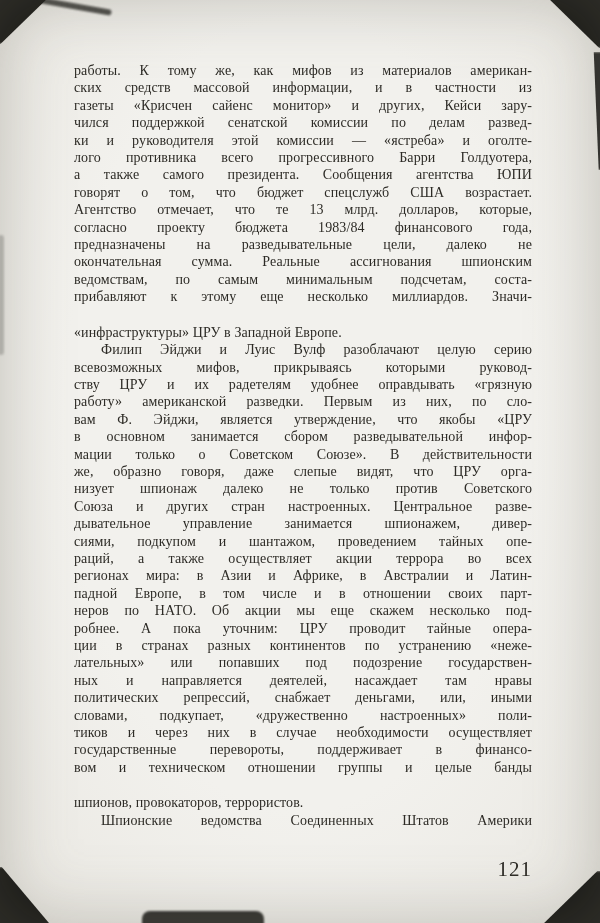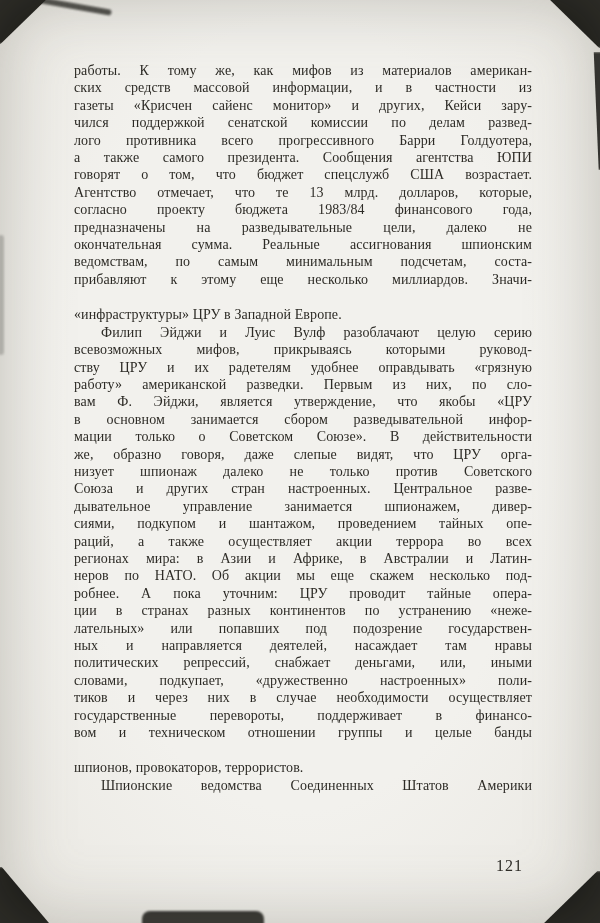--- a/index.html
+++ b/index.html
@@ -39,25 +39,25 @@
   .line {
     text-align: justify;
     text-align-last: justify;
     white-space: normal;
   }
   .line.last { text-align-last: left; margin-top: 18px; }
   .line.indent { text-indent: 27px; }
 
   .page-number {
     position: absolute;
-    left: 65px;
+    left: 74px;
     top: 857px;
     width: 458px;
     text-align: right;
-    font-size: 16px;
+    font-size: 21px;
     letter-spacing: 1px;
   }
 
   
   .artifact {
     position: absolute;
     background: #161613;
     filter: blur(0.8px);
     pointer-events: none;
   }
@@ -120,20 +120,21 @@
   <div class="artifact a-bl" style="background: rgb(22, 22, 19);"></div>
   <div class="artifact a-bottom-smear" style="background: rgb(22, 22, 19);"></div>
   <div class="artifact a-br" style="background: rgb(22, 22, 19);"></div>
 
   <div class="text-block" style="color: rgb(45, 43, 38);">
       <div class="paragraph">
         <div class="line">работы. К тому же, как мифов из материалов американ-</div>
         <div class="line">ских средств массовой информации, и в частности из</div>
         <div class="line">газеты «Крисчен сайенс монитор» и других, Кейси зару-</div>
         <div class="line">чился поддержкой сенатской комиссии по делам развед-</div>
+        <div class="line">ки и руководителя этой комиссии — «ястреба» и оголте-</div>
         <div class="line">лого противника всего прогрессивного Барри Голдуотера,</div>
         <div class="line">а также самого президента. Сообщения агентства ЮПИ</div>
         <div class="line">говорят о том, что бюджет спецслужб США возрастает.</div>
         <div class="line">Агентство отмечает, что те 13 млрд. долларов, которые,</div>
         <div class="line">согласно проекту бюджета 1983/84 финансового года,</div>
         <div class="line">предназначены на разведывательные цели, далеко не</div>
         <div class="line">окончательная сумма. Реальные ассигнования шпионским</div>
         <div class="line">ведомствам, по самым минимальным подсчетам, соста-</div>
         <div class="line">прибавляют к этому еще несколько миллиардов. Значи-</div>
         <div class="line last">«инфраструктуры» ЦРУ в Западной Европе.</div>
@@ -146,20 +147,21 @@
         <div class="line">вам Ф. Эйджи, является утверждение, что якобы «ЦРУ</div>
         <div class="line">в основном занимается сбором разведывательной инфор-</div>
         <div class="line">мации только о Советском Союзе». В действительности</div>
         <div class="line">же, образно говоря, даже слепые видят, что ЦРУ орга-</div>
         <div class="line">низует шпионаж далеко не только против Советского</div>
         <div class="line">Союза и других стран настроенных. Центральное разве-</div>
         <div class="line">дывательное управление занимается шпионажем, дивер-</div>
         <div class="line">сиями, подкупом и шантажом, проведением тайных опе-</div>
         <div class="line">раций, а также осуществляет акции террора во всех</div>
         <div class="line">регионах мира: в Азии и Африке, в Австралии и Латин-</div>
+        <div class="line">падной Европе, в том числе и в отношении своих парт-</div>
         <div class="line">неров по НАТО. Об акции мы еще скажем несколько под-</div>
         <div class="line">робнее. А пока уточним: ЦРУ проводит тайные опера-</div>
         <div class="line">ции в странах разных континентов по устранению «неже-</div>
         <div class="line">лательных» или попавших под подозрение государствен-</div>
         <div class="line">ных и направляется деятелей, насаждает там нравы</div>
         <div class="line">политических репрессий, снабжает деньгами, или, иными</div>
         <div class="line">словами, подкупает, «дружественно настроенных» поли-</div>
         <div class="line">тиков и через них в случае необходимости осуществляет</div>
         <div class="line">государственные перевороты, поддерживает в финансо-</div>
         <div class="line">вом и техническом отношении группы и целые банды</div>

